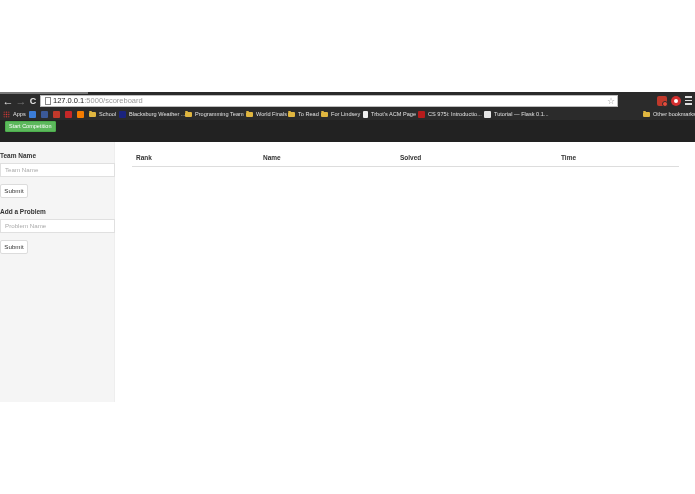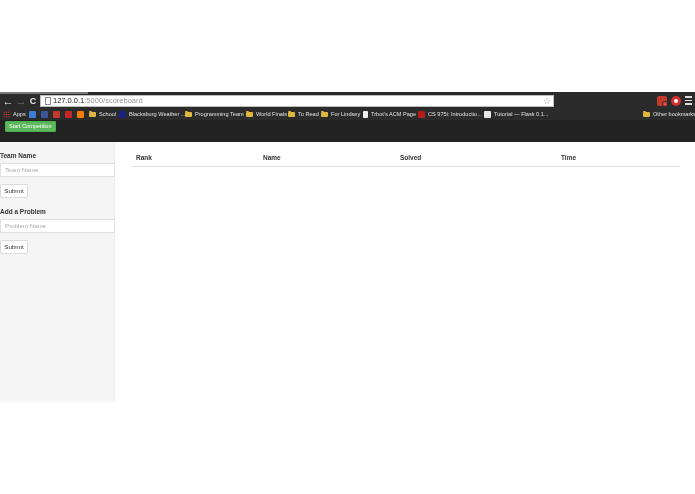--- a/index.html
+++ b/index.html
@@ -8,21 +8,21 @@
       font-family: "Liberation Sans", sans-serif;
     }
     .top-blank { position: absolute; left: 0; top: 0; width: 695px; height: 92px; background: #ffffff; }
     .top-line { position: absolute; left: 0; top: 92px; width: 695px; height: 2px; background: #2a2a2a; }
     .top-line .tabglow { position: absolute; left: 0; top: 0; width: 88px; height: 2px; background: #7a7a7a; }
 
     .chrome { position: absolute; left: 0; top: 94px; width: 695px; height: 26px; background: #2b2b2b; }
     .nav-row { position: absolute; left: 0; top: 0; width: 695px; height: 14px; }
     .nav-btn { position: absolute; top: 1px; width: 12px; height: 12px; color: #e8e8e8; font-size: 11px; line-height: 12px; text-align: center; cursor: pointer; }
     .nav-btn.disabled { color: #777; }
-    .omnibox { position: absolute; left: 40px; top: 1px; width: 514px; height: 12px; background: #ffffff; border: 1px solid #bdbdbd; box-sizing: border-box; }
+    .omnibox { position: absolute; left: 40px; top: 1px; width: 578px; height: 12px; background: #ffffff; border: 1px solid #bdbdbd; box-sizing: border-box; }
     .omnibox .page-icon { position: absolute; left: 4px; top: 1px; width: 6px; height: 8px; border: 1px solid #888; box-sizing: border-box; background: #fff; }
     .omnibox .url { position: absolute; left: 12px; top: -1px; font-size: 7.5px; line-height: 12px; color: #333; white-space: nowrap; }
     .omnibox .url .host { color: #222; }
     .omnibox .url .path { color: #999; }
     .omnibox .star { position: absolute; right: 2px; top: -1px; font-size: 9px; line-height: 12px; color: #999; }
     .ext { position: absolute; top: 2px; width: 10px; height: 10px; border-radius: 2px; }
     .ext1 { left: 657px; background: #c0392b; }
     .ext1::after { content: ""; position: absolute; right: -1px; bottom: -1px; width: 4px; height: 4px; border-radius: 50%; background: #e74c3c; border: 1px solid #2b2b2b; }
     .ext2 { left: 671px; background: #d32f2f; border-radius: 50%; }
     .ext2::after { content: ""; position: absolute; left: 3px; top: 3px; width: 4px; height: 4px; border-radius: 50%; background: #fff; }

